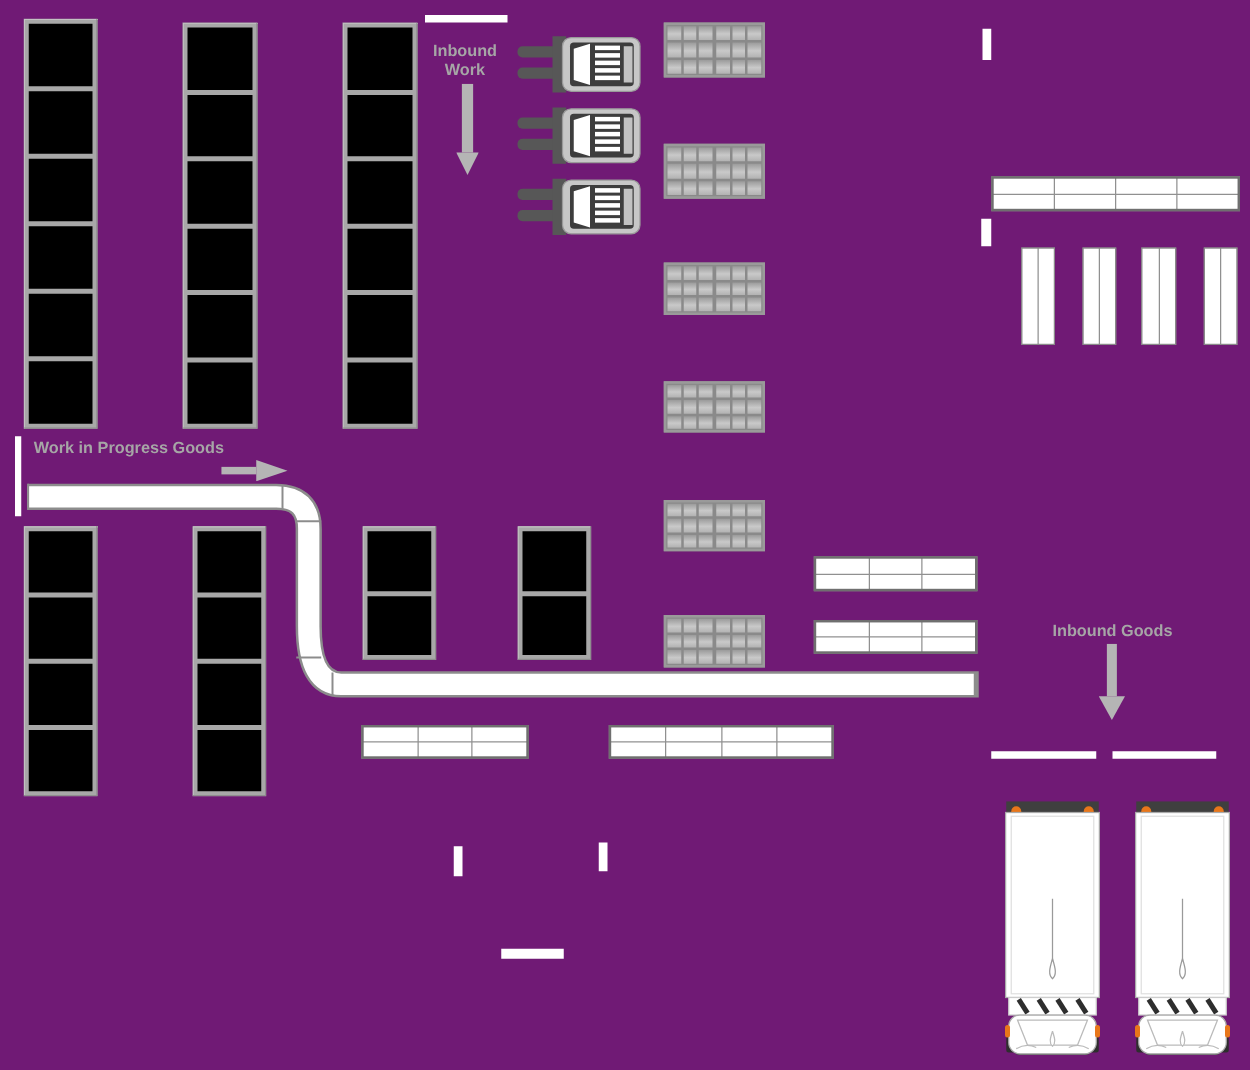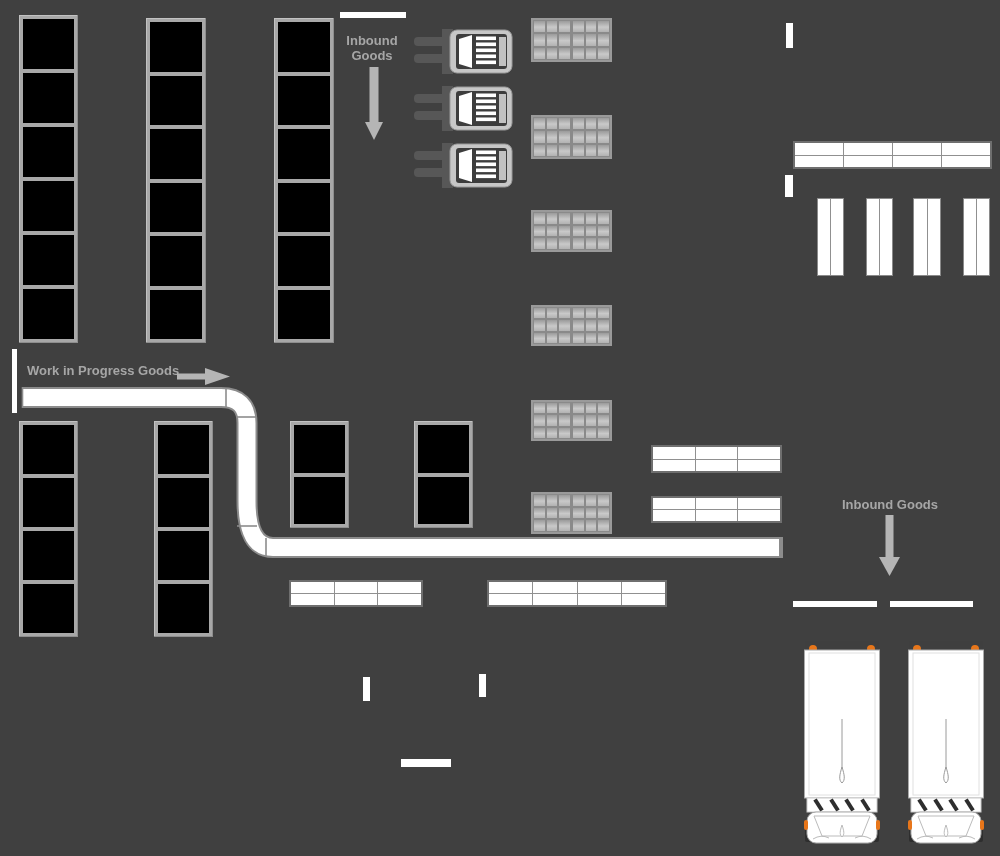--- a/index.html
+++ b/index.html
@@ -1,16 +1,16 @@
 <!DOCTYPE html>
 <html style="--c-rack: #a8a8a8; --c-palletLine: #8a8a8a; --c-palletBorder: #9a9a9a; --c-tableLine: #909090; --c-tableBorder: #6f6f6f; --c-conveyorEdge: #8c8c8c; --c-text: #a6a6a6; --c-arrow: #b5b5b5; --c-forkliftBody: #c7c7c7; --c-forkliftDark: #3d3d3d; --c-forkliftFork: #575757; --c-truckDark: #3f3f3f; --c-truckOutline: #aaaaaa; --c-orange: #e8761a; --c-wheelDark: #2e2e2e;"><head>
 <meta charset="utf-8">
 <style>
   html,body{margin:0;padding:0;background:#000;}
-  #stage{position:relative;width:1000px;height:856px;background:#404040;overflow:hidden;
+  #stage{position:relative;width:1000px;height:856px;background:#701a75;overflow:hidden;
          font-family:"Liberation Sans",sans-serif;}
   .abs{position:absolute;}
   
   .rack{position:absolute;display:grid;box-sizing:border-box;background:var(--c-rack);
         padding:4px;row-gap:4px;box-shadow:inset -1px -1px 0 #8e8e8e, inset 1px 1px 0 #c2c2c2;}
   .rack-cell{background:#000;}
   
   .pallet{position:absolute;display:flex;gap:3px;box-sizing:border-box;
           background:var(--c-palletLine);border:2px solid var(--c-palletBorder);padding:1px;}
   .pallet-half{flex:1;display:grid;grid-template-columns:repeat(3,1fr);grid-template-rows:repeat(3,1fr);gap:2px;}
@@ -20,21 +20,21 @@
           background:var(--c-tableLine);border:2px solid var(--c-tableBorder);}
   .wtable-cell{background:#fff;}
   
   .vtable{position:absolute;display:grid;grid-template-columns:1fr 1fr;gap:1px;box-sizing:border-box;
           background:var(--c-tableLine);border:1px solid #8a8a8a;}
   .vtable-cell{background:#fff;}
   .bar{position:absolute;background:#fff;}
   .diagram-label{position:absolute;font-weight:bold;font-size:13px;line-height:15px;
                  color:var(--c-text);letter-spacing:0;}
   #lbl-inbound{left:338px;top:33px;width:68px;text-align:center;}
-  #lbl-wip{left:27px;top:363px;white-space:nowrap;}
+  #lbl-wip{left:27px;top:350px;white-space:nowrap;}
   #lbl-outbound{left:828px;top:497px;width:124px;text-align:center;}
   .arrow-svg{position:absolute;}
   .conv-outer{stroke:var(--c-conveyorEdge);stroke-width:21;fill:none;}
   .conv-inner{stroke:#fff;stroke-width:17;fill:none;}
   .conv-div{stroke:var(--c-conveyorEdge);stroke-width:1.6;}
   svg{display:block;}
 </style>
 </head>
 <body>
 
@@ -47,21 +47,21 @@
         <line x1="22.5" y1="387" x2="22.5" y2="408" class="conv-div"></line>
         <line x1="226" y1="388" x2="226" y2="407" class="conv-div"></line>
         <line x1="237" y1="417" x2="257" y2="417" class="conv-div"></line>
         <line x1="237" y1="526" x2="257" y2="526" class="conv-div"></line>
         <line x1="266" y1="538" x2="266" y2="557" class="conv-div"></line>
       </g>
   </svg>
 
   <div class="diagram-label" id="lbl-inbound">
     <div>Inbound</div>
-    <div>Goods</div>
+    <div>Work</div>
   </div>
   <div class="diagram-label" id="lbl-wip">Work in Progress Goods</div>
   <div class="diagram-label" id="lbl-outbound">Inbound Goods</div>
 
   <svg class="arrow-svg" style="left:365px;top:67px" width="18" height="74" viewBox="0 0 18 74">
     <rect x="4.5" y="0" width="9" height="55" fill="#b5b5b5"></rect>
     <polygon points="0,55 18,55 9,73" fill="#b5b5b5"></polygon>
   </svg>
   <svg class="arrow-svg" style="left:177px;top:368px" width="54" height="17" viewBox="0 0 54 17">
     <rect x="0" y="5.5" width="28" height="6" fill="#b5b5b5"></rect>

